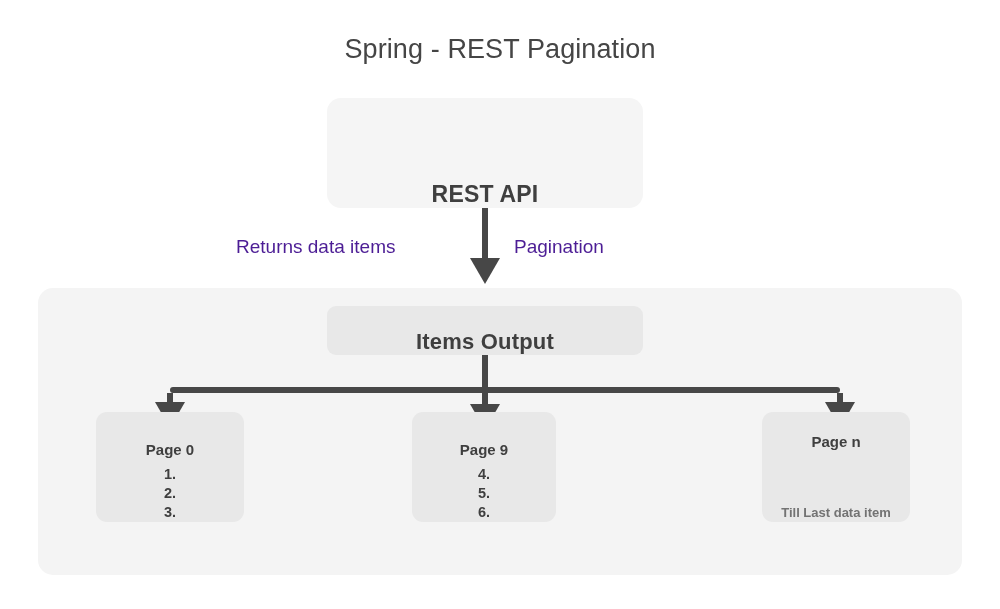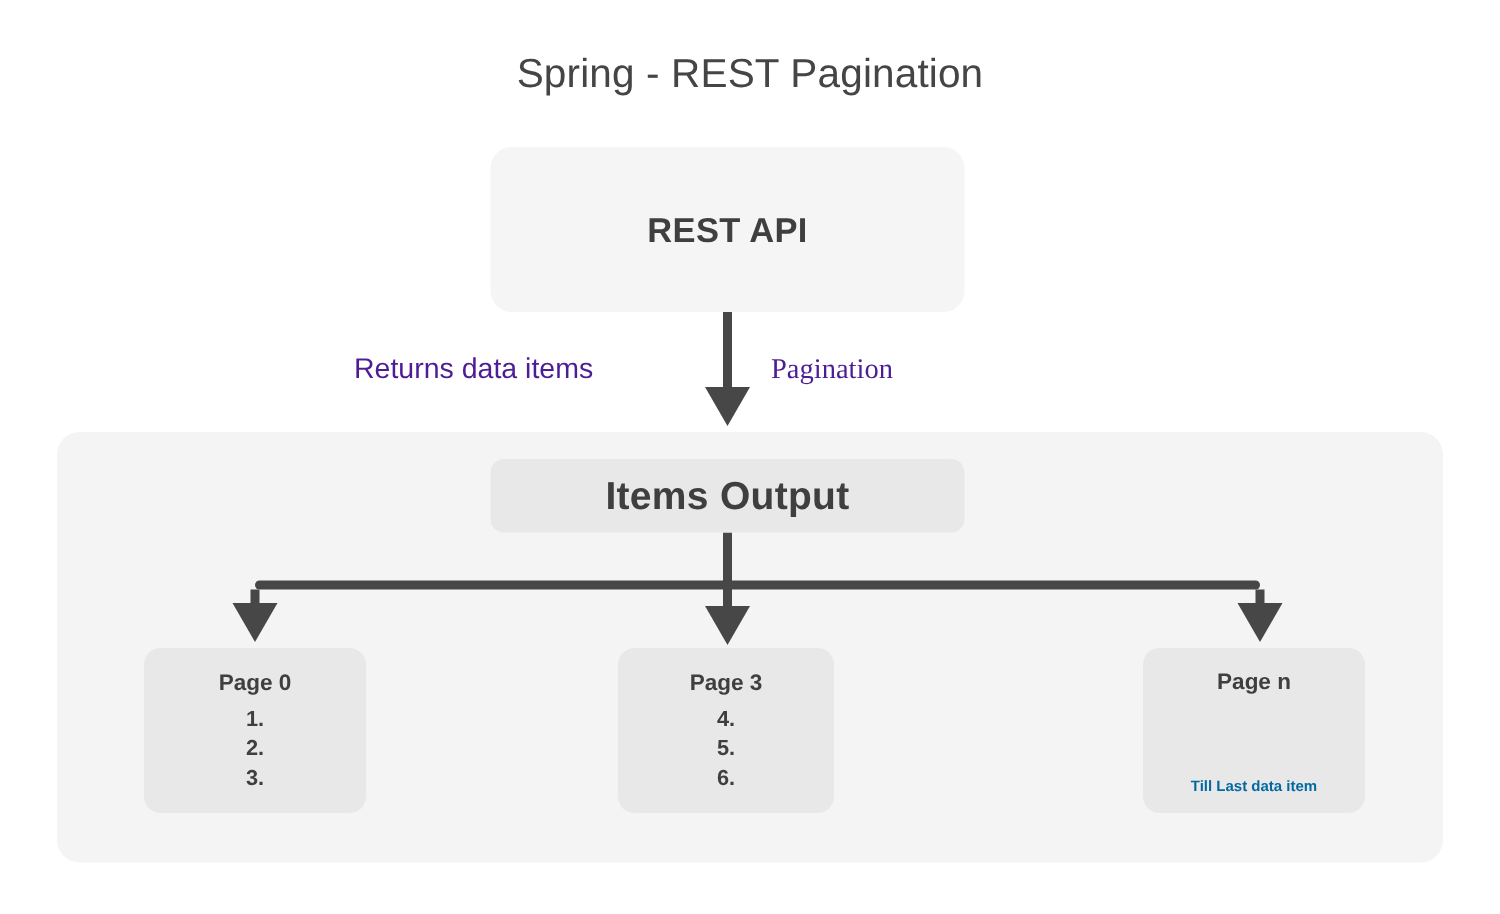--- a/index.html
+++ b/index.html
@@ -35,21 +35,21 @@
     white-space: nowrap;
   }
 
   
   .node {
     position: absolute;
     box-sizing: border-box;
     display: flex;
     flex-direction: column;
     align-items: center;
-    justify-content: center;
+    justify-content: flex-end;
     text-align: center;
     border-radius: 13px;
   }
 
   #rest-api-node {
     left: 327px;
     top: 98px;
     width: 316px;
     height: 110px;
     background: #f5f5f5;
@@ -75,29 +75,29 @@
 
   #items-output-node {
     left: 327px;
     top: 306px;
     width: 316px;
     height: 49px;
     background: #e8e8e8;
     border-radius: 9px;
   }
   #items-output-node .node-title {
-    font-size: 26px;
+    font-size: 22px;
     font-weight: bold;
     color: #3f3f3f;
     letter-spacing: 0.2px;
   }
 
   
   .page-node {
-    top: 432px;
+    top: 412px;
     height: 110px;
     background: #e8e8e8;
     border-radius: 11px;
     padding-top: 2px;
   }
   #page-0-node { left: 96px;  width: 148px; }
   #page-1-node { left: 412px; width: 144px; }
   #page-n-node { left: 762px; width: 148px; gap: 48px; }
 
   .page-node .page-heading {
@@ -111,37 +111,37 @@
     flex-direction: column;
     align-items: center;
     line-height: 1.32;
   }
   .page-node .page-item {
     font-size: 14.5px;
     font-weight: bold;
     color: #3f3f3f;
   }
   .page-node .page-note {
-    font-size: 10px;
-    font-weight: bold;
-    color: #0369a1;
+    font-size: 13px;
+    font-weight: bold;
+    color: #737373;
     line-height: 1.3;
     padding: 0 10px;
   }
 
   
   .edge-label {
     position: absolute;
     font-size: 19px;
     font-weight: 400;
     color: #4c1d95;
     white-space: nowrap;
   }
   #edge-label-returns { left: 236px; top: 236px; }
-  #edge-label-pagination { left: 514px; top: 236px; font-family: Liberation Serif, serif; }
+  #edge-label-pagination { left: 514px; top: 236px; }
 
   
   #connectors {
     position: absolute;
     left: 0;
     top: 0;
     width: 1000px;
     height: 609px;
     pointer-events: none;
   }
@@ -194,21 +194,21 @@
   <div class="node page-node" id="page-0-node">
     <div class="page-heading">Page 0</div>
     <div class="page-items">
       <span class="page-item">1.</span>
       <span class="page-item">2.</span>
       <span class="page-item">3.</span>
     </div>
   </div>
 
   <div class="node page-node" id="page-1-node">
-    <div class="page-heading">Page 3</div>
+    <div class="page-heading">Page 9</div>
     <div class="page-items">
       <span class="page-item">4.</span>
       <span class="page-item">5.</span>
       <span class="page-item">6.</span>
     </div>
   </div>
 
   <div class="node page-node" id="page-n-node">
     <div class="page-heading">Page n</div>
     <div class="page-note">Till Last data item</div>

